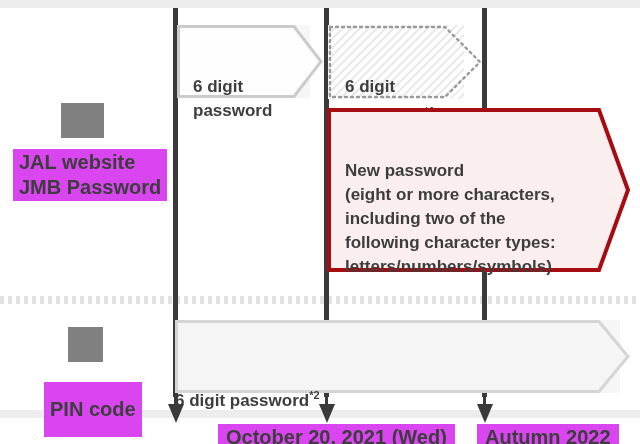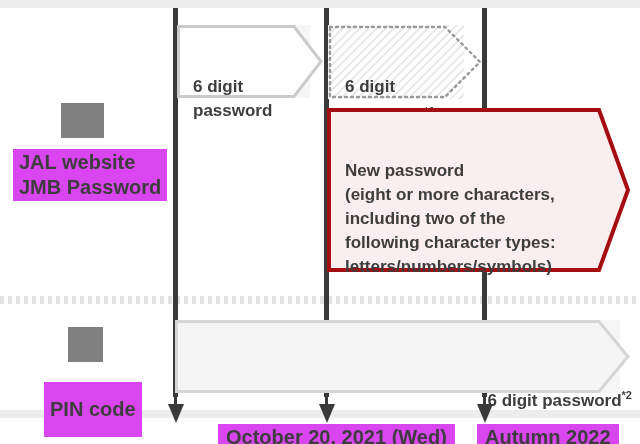--- a/index.html
+++ b/index.html
@@ -95,19 +95,19 @@
   </div>
 
   <div class="icon-ph" style="left:68px;top:327px;width:35px;height:35px;"></div>
   <div class="label-black" style="left:44px;top:370px;padding:16px 6px;font-size:20px;line-height:23px;margin-top:12px;">PIN code</div>
 
   <div class="box" style="left:175px;top:320px;width:457px;height:73px;">
     <div class="paleback" style="width:445px;height:73px;"></div>
     <svg width="457" height="73" viewBox="0 0 457 73">
       <path d="M1.5,1.5 H424 L453,36.5 L424,71.5 H1.5 Z" fill="#f5f5f5" stroke="#d5d5d5" stroke-width="3"></path>
     </svg>
-    <div class="txt" style="text-align:right;padding-top:26px;width:457px;"><span>6 digit password</span><sup>*2</sup></div>
+    <div class="txt" style="text-align:left;padding-top:26px;width:457px;"><span>6 digit password</span><sup>*2</sup></div>
   </div>
 
   <div class="label-black" style="left:218px;top:424px;padding:1px 8px;font-size:20px;line-height:24px;">October 20, 2021 (Wed)</div>
   <div class="label-black" style="left:477px;top:424px;padding:1px 8px;font-size:20px;line-height:24px;">Autumn 2022</div>
 
 </div>
 
 </body></html>

